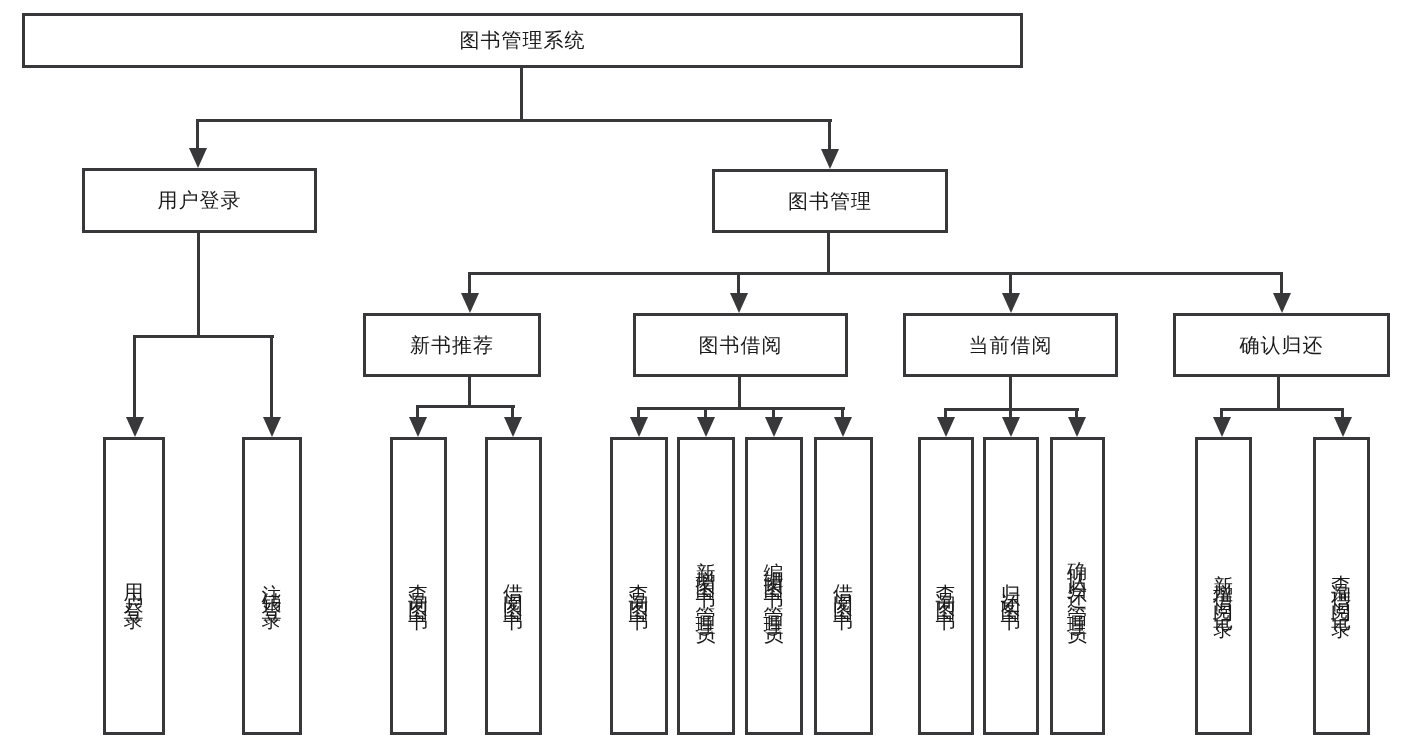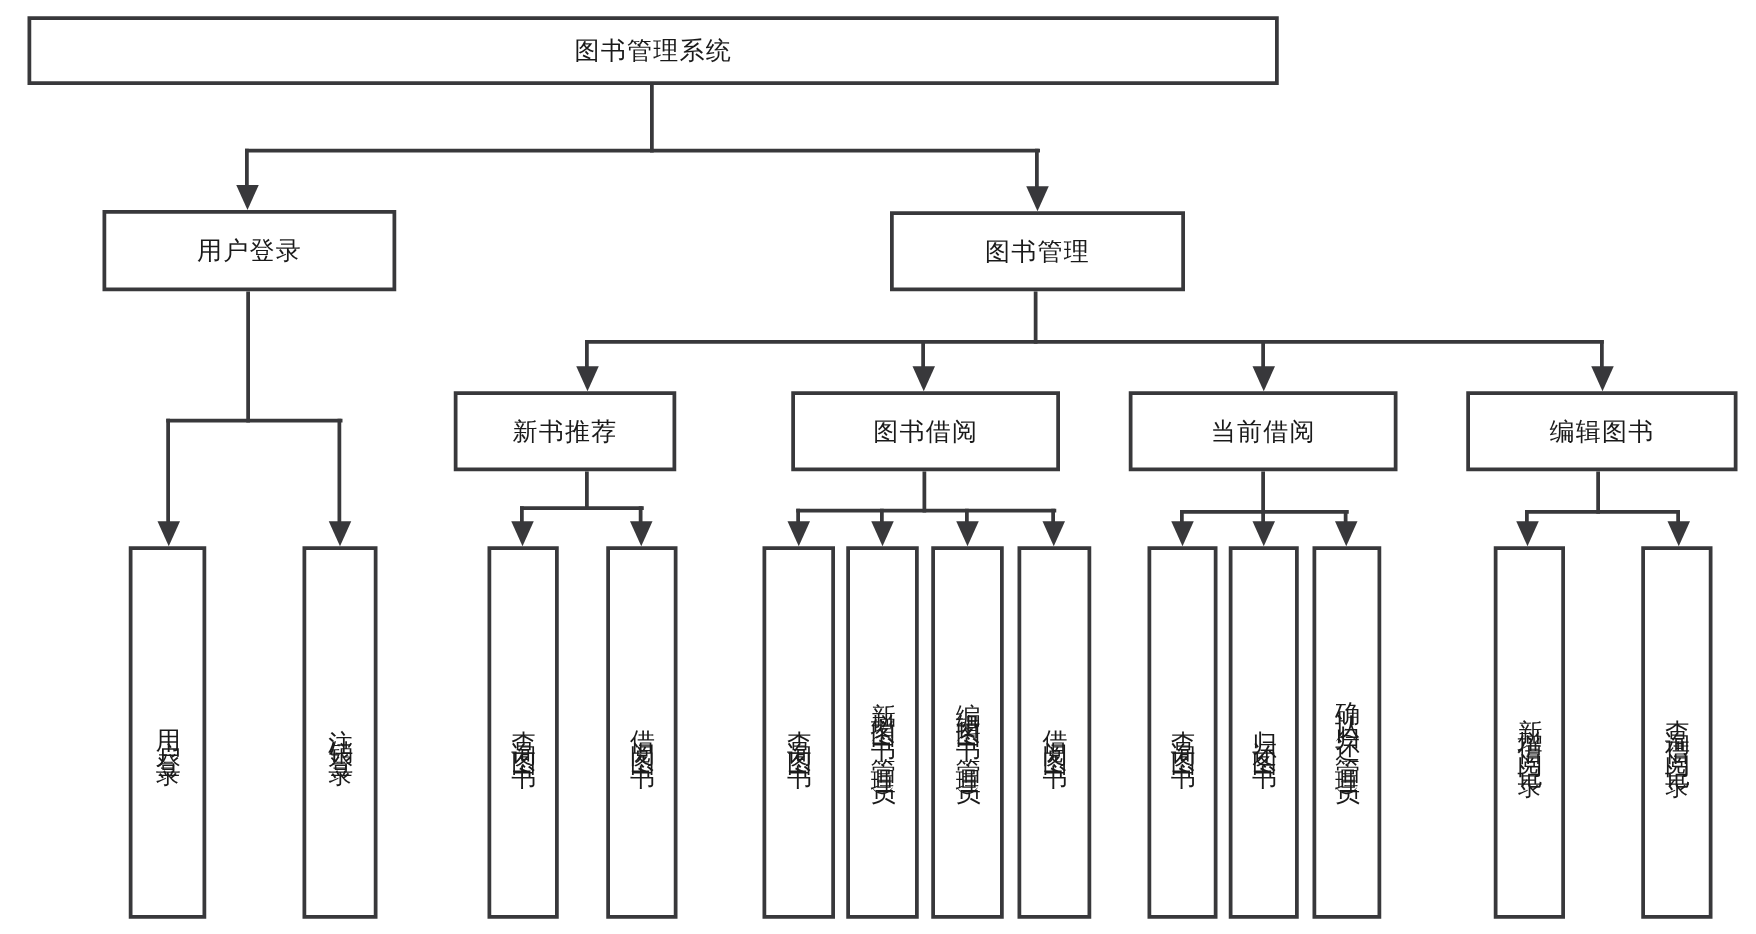--- a/index.html
+++ b/index.html
@@ -99,21 +99,21 @@
   <div class="box" style="left:363px;top:313px;width:178px;height:64px">
     <span>新书推荐</span>
   </div>
   <div class="box" style="left:633px;top:313px;width:215px;height:64px">
     <span>图书借阅</span>
   </div>
   <div class="box" style="left:903px;top:313px;width:215px;height:64px">
     <span>当前借阅</span>
   </div>
   <div class="box" style="left:1173px;top:313px;width:217px;height:64px">
-    <span>编辑图书</span>
+    <span>确认归还</span>
   </div>
 
   <div class="line" style="left:468px;top:377px;width:3px;height:31px"></div>
   <div class="line" style="left:416px;top:405px;width:99px;height:3px"></div>
   <div class="line" style="left:416px;top:405px;width:3px;height:14px"></div>
   <div class="arrowhead" style="left:409px;top:417px"></div>
   <div class="line" style="left:511px;top:405px;width:3px;height:14px"></div>
   <div class="arrowhead" style="left:504px;top:417px"></div>
 
   <div class="line" style="left:738px;top:377px;width:3px;height:33px"></div>

